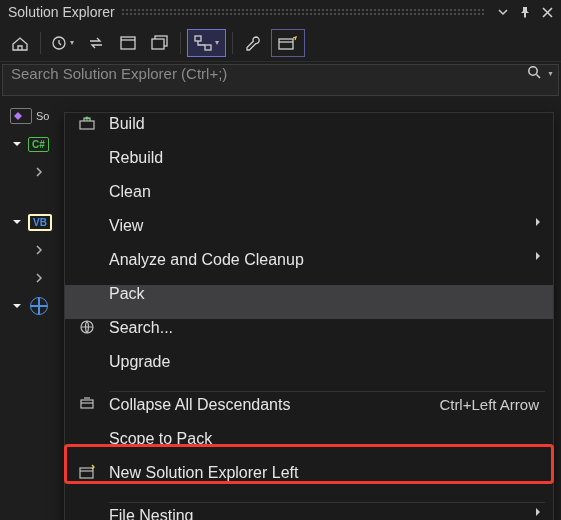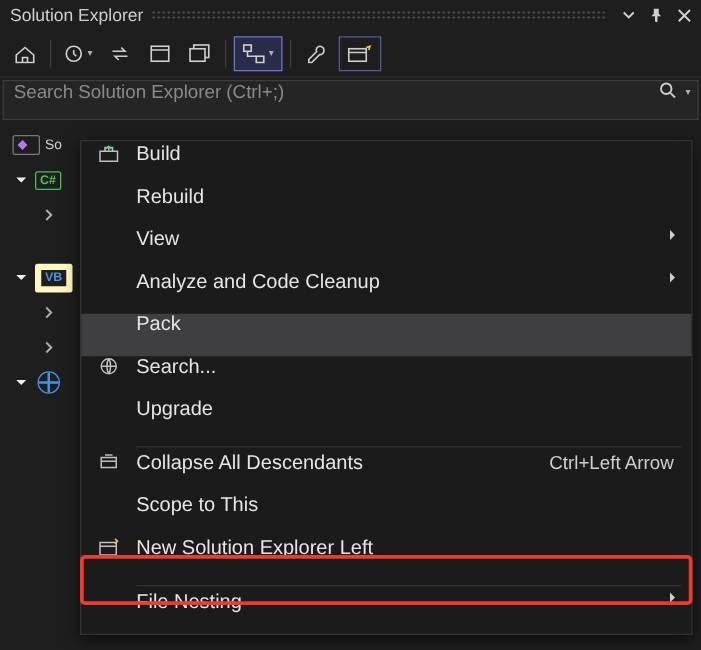--- a/index.html
+++ b/index.html
@@ -121,21 +121,21 @@
     .cs-badge {
       border: 1px solid #4ec04e;
       color: #4ec04e;
       font-size: 10px;
       font-weight: 600;
       padding: 0 3px;
       border-radius: 2px;
       line-height: 13px;
     }
     .vb-badge {
-      border: 5px solid #fef9c3;
+      border: 2px solid #fef9c3;
       color: #4a90e2;
       font-size: 10px;
       font-weight: 600;
       padding: 0 3px;
       border-radius: 2px;
       line-height: 13px;
     }
     .globe {
       width: 18px; height: 18px;
       border: 1.5px solid #4a90e2;
@@ -368,20 +368,24 @@
         </svg>
     </div>
     <div class="menu-label">Build</div>
   </div>
   <div class="menu-row">
     <div class="menu-gutter"></div>
     <div class="menu-label">Rebuild</div>
   </div>
   <div class="menu-row">
     <div class="menu-gutter"></div>
+    <div class="menu-label">Clean</div>
+  </div>
+  <div class="menu-row">
+    <div class="menu-gutter"></div>
     <div class="menu-label">View</div>
     <div class="menu-arrow">
       <svg width="8" height="10" viewBox="0 0 8 10">
           <path d="M2 1l4 4-4 4" fill="#cfcfcf"></path>
         </svg>
     </div>
   </div>
   <div class="menu-row">
     <div class="menu-gutter"></div>
     <div class="menu-label">Analyze and Code Cleanup</div>
@@ -415,21 +419,21 @@
           <rect x="2" y="4" width="12" height="8" fill="none" stroke="#bfbfbf" stroke-width="1.2"></rect>
           <line x1="2" y1="7" x2="14" y2="7" stroke="#bfbfbf" stroke-width="1.2"></line>
           <line x1="5" y1="2" x2="11" y2="2" stroke="#bfbfbf" stroke-width="1.2"></line>
         </svg>
     </div>
     <div class="menu-label">Collapse All Descendants</div>
     <div class="menu-short">Ctrl+Left Arrow</div>
   </div>
   <div class="menu-row">
     <div class="menu-gutter"></div>
-    <div class="menu-label">Scope to This</div>
+    <div class="menu-label">Scope to Pack</div>
   </div>
   <div class="menu-row">
     <div class="menu-gutter">
       <svg width="18" height="16" viewBox="0 0 18 16">
           <rect x="2" y="4" width="13" height="10" fill="none" stroke="#bfbfbf" stroke-width="1.2"></rect>
           <line x1="2" y1="7" x2="15" y2="7" stroke="#bfbfbf" stroke-width="1.2"></line>
           <path d="M14 1l2 2-2 2 2-2-2-2 2 2" stroke="#e8c85a" stroke-width="1.3"></path>
           <circle cx="15" cy="3" r="0.5" fill="#e8c85a"></circle>
         </svg>
     </div>

